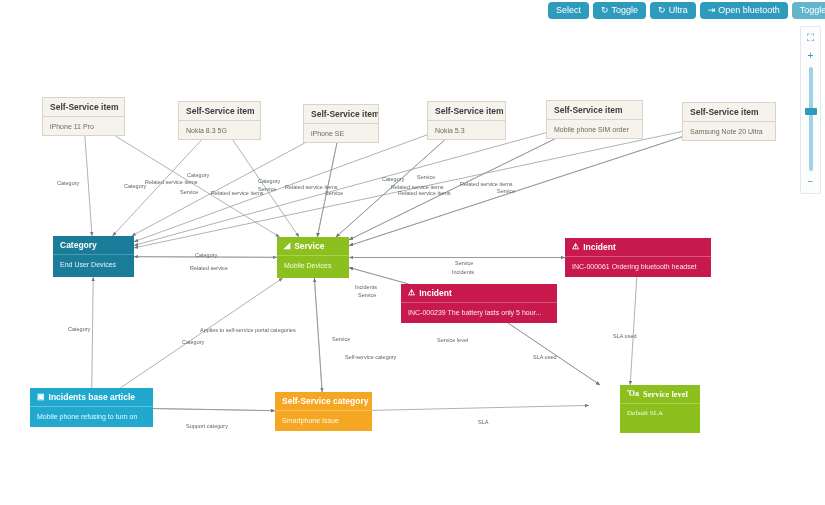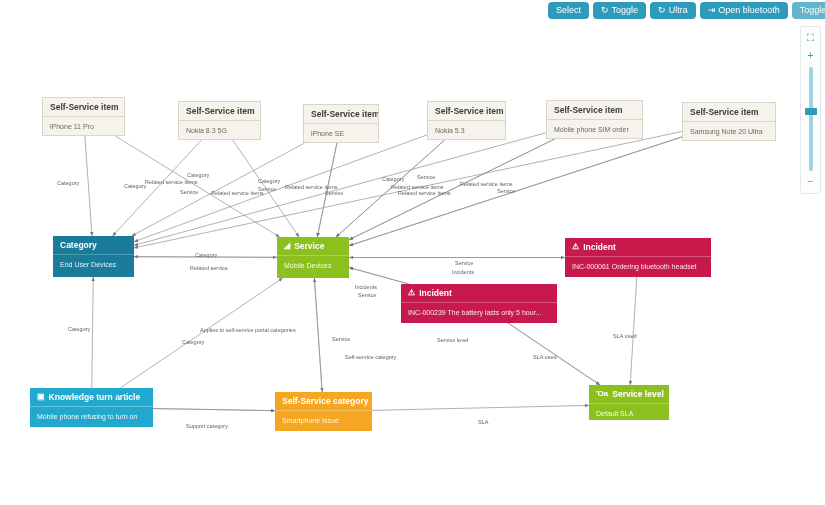--- a/index.html
+++ b/index.html
@@ -375,31 +375,31 @@
         <div class="node n-incident" style="left: 401px; top: 284px; width: 156px; height: 39px;">
           <div class="node-head">
             <span class="node-ico">⚠</span>
             <span>Incident</span>
           </div>
           <div class="node-body">INC-000239 The battery lasts only 5 hour...</div>
         </div>
         <div class="node n-kb" style="left: 30px; top: 388px; width: 123px; height: 39px;">
           <div class="node-head">
             <span class="node-ico">▣</span>
-            <span>Knowledge turn article</span>
+            <span>Incidents base article</span>
           </div>
           <div class="node-body">Mobile phone refusing to turn on</div>
         </div>
         <div class="node n-sscat" style="left: 275px; top: 392px; width: 97px; height: 39px;">
           <div class="node-head">
             <span>Self-Service category</span>
           </div>
           <div class="node-body">Smartphone Issue</div>
         </div>
-        <div class="node n-green" style="left: 589px; top: 385px; width: 80px; height: 35px;">
+        <div class="node n-green" style="left: 620px; top: 385px; width: 80px; height: 48px; font-family: Liberation Serif, serif;">
           <div class="node-head">
             <span class="node-ico">Ὄa</span>
             <span>Service level</span>
           </div>
           <div class="node-body">Default SLA</div>
         </div>
       </div>
   </div>
 
 </div>

